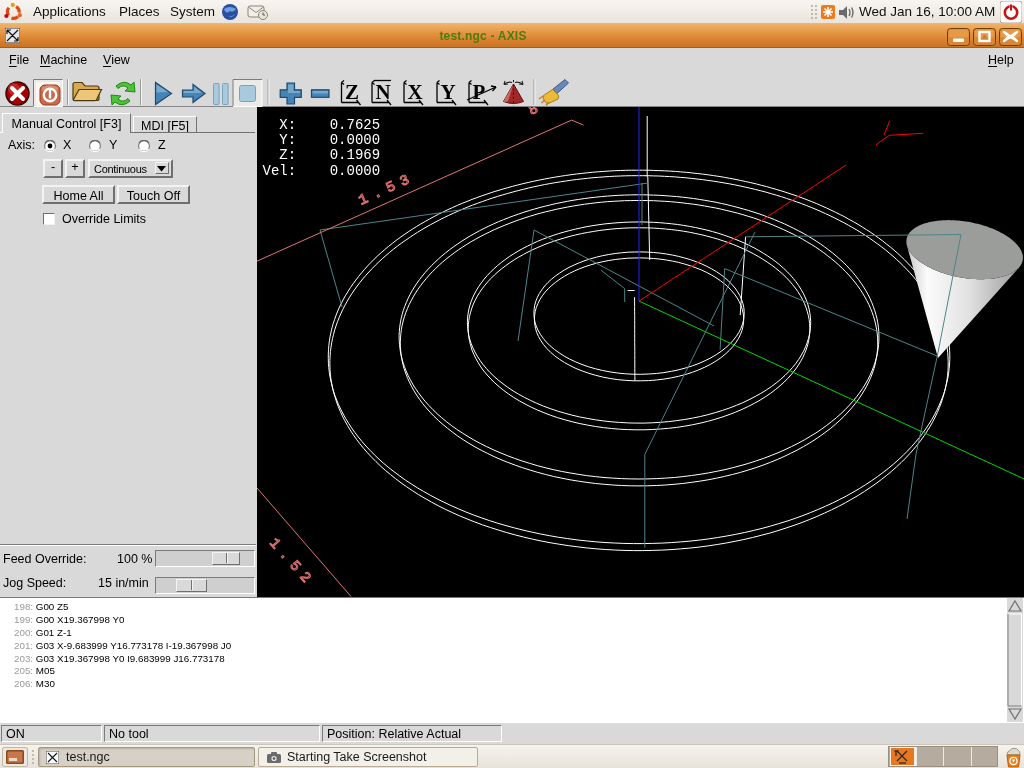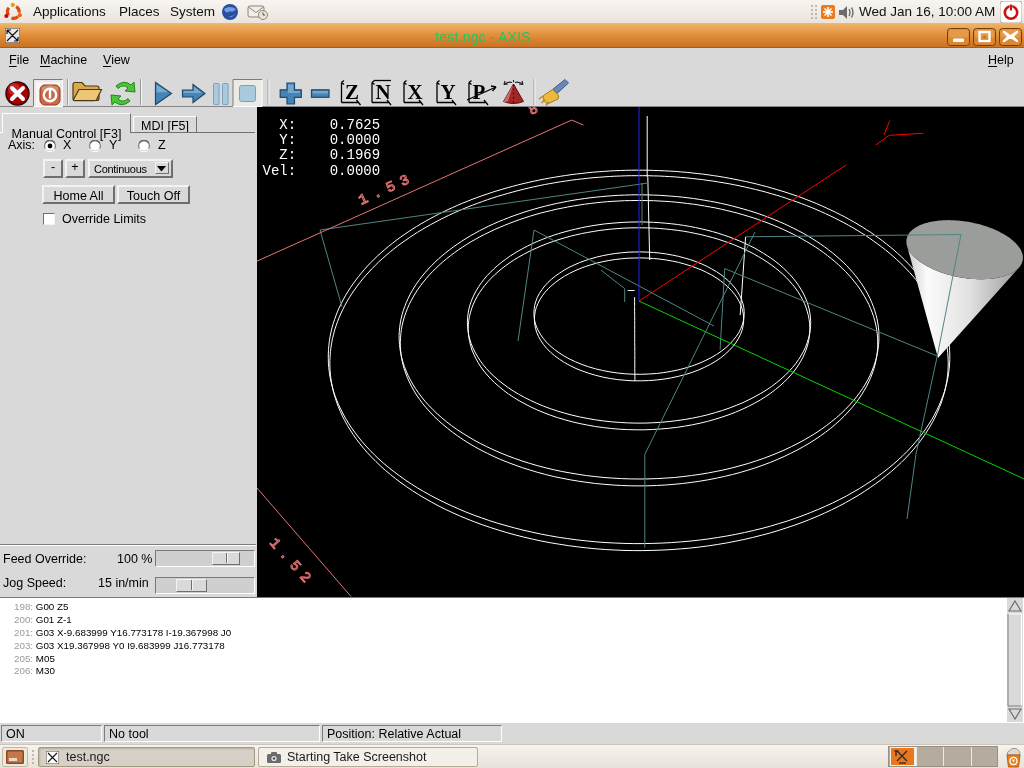--- a/index.html
+++ b/index.html
@@ -1,19 +1,19 @@
 <!DOCTYPE html>
 <html><head><meta charset="utf-8"><style>
 *{margin:0;padding:0;box-sizing:border-box}
 html,body{width:1024px;height:768px;overflow:hidden;font-family:"Liberation Sans",sans-serif;background:#000}
 .abs{position:absolute}
 #toppanel{left:0;top:0;width:1024px;height:24px;background:linear-gradient(#f8f5f1,#e9e4dc);border-bottom:1px solid #c6beb0}
 #toppanel .mi{position:absolute;top:4px;font-size:13.5px;color:#101010}
 #titlebar{left:0;top:24px;width:1024px;height:24px;background:linear-gradient(#efb269,#e2913e 45%,#d67e2c 75%,#c97323);border-bottom:1px solid #a85c17}
-#title{left:0;top:29px;width:966px;text-align:center;font-size:14px;font-weight:normal;color:#22c55e;letter-spacing:.2px}
+#title{left:0;top:29px;width:966px;text-align:center;font-size:12px;font-weight:bold;color:#4d7c0f;letter-spacing:.2px}
 #menubar{left:0;top:48px;width:1024px;height:23px;background:#d9d9d9}
 #menubar span{position:absolute;top:5px;font-size:12.5px;color:#000}
 u{text-decoration:underline;text-underline-offset:1.5px}
 #toolbar{left:0;top:71px;width:1024px;height:36px;background:#d9d9d9;border-bottom:1px solid #868686}
 #lpanel{left:0;top:107px;width:257px;height:490px;background:#d9d9d9}
 .tab{position:absolute;background:#d9d9d9;border:1px solid #737373;border-bottom:none;border-top-color:#fdfdfd;border-left-color:#fdfdfd;font-size:12.5px;text-align:center}
 .tkbtn{position:absolute;background:#d9d9d9;border-top:2px solid #f3f3f3;border-left:2px solid #f3f3f3;border-right:2px solid #6f6f6f;border-bottom:2px solid #6f6f6f;font-size:12.5px;text-align:center;color:#000}
 .lbl{position:absolute;font-size:12.5px;color:#000;white-space:pre}
 #plot{left:257px;top:107px;width:767px;height:490px;background:#000}
 #gcode{left:0;top:597px;width:1024px;height:126px;background:#fff;border-top:1px solid #7a7a7a;font-family:Liberation Sans, sans-serif;font-size:9.8px;color:#000;padding:3px 0 0 14px}
@@ -190,21 +190,21 @@
       <path d="M504 13.5 Q508 10 512 11.5 M523 13.5 Q519 10 515 11.5" stroke="#222" fill="none" stroke-width="1.2"></path>
       <path d="M504 13.5 l4 -0.5 M504 13.5 l1 -3.5 M523 13.5 l-4 -0.5 M523 13.5 l-1 -3.5" stroke="#222" stroke-width="1.1"></path>
       <line x1="534" y1="8" x2="534" y2="34" stroke="#9a9a9a"></line>
       <line x1="535" y1="8" x2="535" y2="34" stroke="#f4f4f4"></line>
       <path d="M565 8.5 L568.5 12 L557 22.5 L552.5 18.5 Z" fill="#6b87b5" stroke="#3d5a85" stroke-width="1"></path>
       <path d="M552.5 18.5 L557 22.5 Q560 25 558 28 L547.5 33 Q542 29 543.5 24.5 Z" fill="#ecb93c" stroke="#a67d14" stroke-width="1"></path>
       <path d="M543 25 L539 28 M545 28.5 L541.5 32 M548.5 31 L546 34.5" stroke="#c8841e" stroke-width="1.5"></path>
     </svg>
   </div>
 <div class="abs" id="lpanel">
-    <div class="tab" style="left:2px;top:6px;width:129px;height:20px;padding-top:13px;border-bottom:none;z-index:2;background:#d9d9d9">Manual Control [F3]</div>
+    <div class="tab" style="left:2px;top:6px;width:129px;height:20px;padding-top:3px;border-bottom:none;z-index:2;background:#d9d9d9">Manual Control [F3]</div>
     <div class="tab" style="left:133px;top:9px;width:64px;height:17px;padding-top:2px;background:#d9d9d9">MDI [F5]</div>
     <div class="abs" style="left:0;top:25px;width:255px;height:1px;background:#fdfdfd"></div>
     <div class="abs" style="left:131px;top:25px;width:124px;height:1px;background:#737373"></div>
     <div class="lbl" style="left:8px;top:31px">Axis:</div>
     <svg class="abs" style="left:43.5px;top:32.5px" width="12" height="12">
       <circle cx="6" cy="6" r="5.4" fill="#fff" stroke="#777" stroke-width="1.1"></circle>
       <path d="M1.2 8.8 A5.4 5.4 0 0 0 10.8 8.8" stroke="#fff" stroke-width="1.3" fill="none"></path>
       <path d="M1.2 3.2 A5.4 5.4 0 0 1 10.8 3.2" stroke="#6a6a6a" stroke-width="1.3" fill="none"></path>
       <circle cx="6" cy="6" r="2.4" fill="#000"></circle>
     </svg>
@@ -297,20 +297,21 @@
 <text class="dimtxt" transform="translate(12,436) rotate(48)">1.52</text>
 <text class="dimtxt" transform="translate(274,8) rotate(-24.3)">8</text>
 <text x="5.5" y="22" fill="#fff" style="font-family:'Liberation Mono',monospace;font-size:14px;white-space:pre" xml:space="preserve">  X:    0.7625</text>
 <text x="5.5" y="37.2" fill="#fff" style="font-family:'Liberation Mono',monospace;font-size:14px" xml:space="preserve">  Y:    0.0000</text>
 <text x="5.5" y="52.4" fill="#fff" style="font-family:'Liberation Mono',monospace;font-size:14px" xml:space="preserve">  Z:    0.1969</text>
 <text x="5.5" y="67.6" fill="#fff" style="font-family:'Liberation Mono',monospace;font-size:14px" xml:space="preserve">Vel:    0.0000</text>
 </svg>
 </div>
 <div class="abs" id="gcode">
     <div class="gl"><span class="gn">198:</span> G00 Z5</div>
+<div class="gl"><span class="gn">199:</span> G00 X19.367998 Y0</div>
 <div class="gl"><span class="gn">200:</span> G01 Z-1</div>
 <div class="gl"><span class="gn">201:</span> G03 X-9.683999 Y16.773178 I-19.367998 J0</div>
 <div class="gl"><span class="gn">203:</span> G03 X19.367998 Y0 I9.683999 J16.773178</div>
 <div class="gl"><span class="gn">205:</span> M05</div>
 <div class="gl"><span class="gn">206:</span> M30</div>
   </div>
 <div class="abs" style="left:1007px;top:598px;width:16px;height:124px;background:#d9d9d9">
     <svg width="16" height="124">
       <path d="M8 3 L14 13 H2 Z" fill="#d9d9d9" stroke="#6f6f6f" stroke-width="1.2"></path>
       <path d="M8 121 L2 111 H14 Z" fill="#d9d9d9" stroke="#6f6f6f" stroke-width="1.2"></path>

